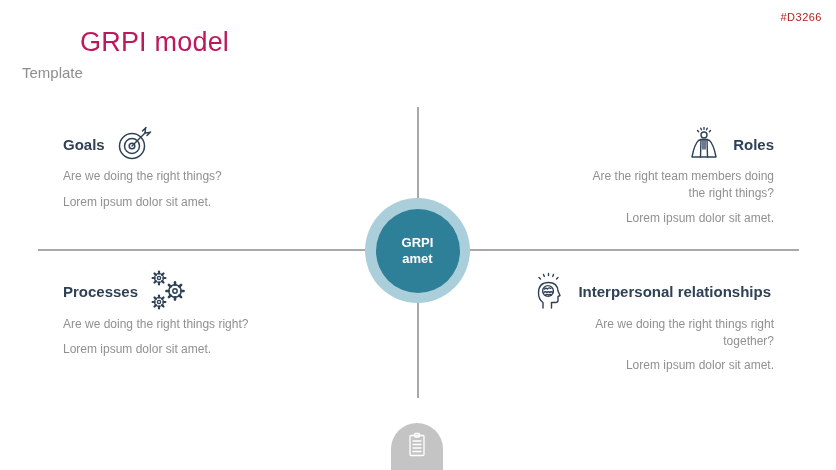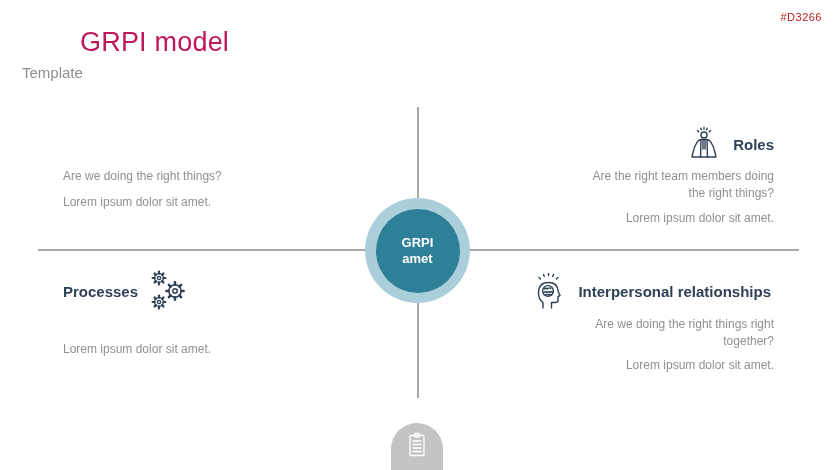--- a/index.html
+++ b/index.html
@@ -82,20 +82,32 @@
 
 <div class="slide">
 
   <div class="title">GRPI model</div>
   <div class="subtitle">Template</div>
   <div class="code">#D3266</div>
 
   <div class="hline"></div>
   <div class="vline"></div>
 
+  <div class="q-header q-goals-header">
+    <span class="q-title">Goals</span>
+    <span class="q-icon">
+      <svg width="38" height="38" viewBox="0 0 38 38" fill="none" stroke="#2f4157" stroke-width="1.5" stroke-linecap="round">
+        <circle cx="17" cy="21" r="12.5"></circle>
+        <circle cx="17" cy="21" r="7.5"></circle>
+        <circle cx="17" cy="21" r="2.8"></circle>
+        <line x1="17" y1="21" x2="30" y2="8"></line>
+        <path d="M30 8 L30.5 3.5 M30 8 L34.5 7.5 M27.5 6 L31 2.5 M32 10.5 L35.5 7"></path>
+      </svg>
+    </span>
+  </div>
   <div class="q-text goals-q">Are we doing the right things?</div>
   <div class="q-text goals-n">Lorem ipsum dolor sit amet.</div>
 
   <div class="q-header q-roles-header">
     <span class="q-icon">
       <svg width="38" height="38" viewBox="0 0 38 38" fill="none" stroke="#2f4157" stroke-width="1.4" stroke-linecap="round" stroke-linejoin="round">
         <circle cx="19" cy="10" r="3"></circle>
         <path d="M12.5 5.5 L13.7 6.8 M15.8 3.2 L16.4 4.8 M19 2.5 L19 4.2 M22.2 3.2 L21.6 4.8 M25.5 5.5 L24.3 6.8"></path>
         <path d="M7 32 Q9.5 19 13.5 15.5 L16 14.5 L22 14.5 L24.5 15.5 Q28.5 19 31 32 Z"></path>
         <path d="M16 14.5 L15.5 32 M22 14.5 L22.5 32"></path>
@@ -152,20 +164,21 @@
             <line x1="3.1" y1="3.1" x2="4.5" y2="4.5"></line>
             <line x1="0" y1="4.4" x2="0" y2="6.4"></line>
             <line x1="-3.1" y1="3.1" x2="-4.5" y2="4.5"></line>
             <line x1="-4.4" y1="0" x2="-6.4" y2="0"></line>
             <line x1="-3.1" y1="-3.1" x2="-4.5" y2="-4.5"></line>
           </g>
         </g>
       </svg>
     </span>
   </div>
+  <div class="q-text proc-q">Are we doing the right things right?</div>
   <div class="q-text proc-n">Lorem ipsum dolor sit amet.</div>
 
   <div class="q-header q-inter-header">
     <span class="q-icon">
       <svg width="38" height="40" viewBox="0 0 38 40" fill="none" stroke="#2f4157" stroke-width="1.4" stroke-linecap="round" stroke-linejoin="round">
 
         <path d="M9 6.5 L10.5 8 M13.5 3.5 L14.3 5.4 M18.5 2.5 L18.5 4.5 M23.5 3.5 L22.7 5.4 M28 6.5 L26.5 8"></path>
 
         <path d="M13 37 L13 31.5 Q8.5 28.5 8.5 22 Q8.5 11.5 18.5 11.5 Q27.5 11.5 28 20 L30 24.5 L28 25.5 L28 29.5 Q28 31.5 25.5 31.5 L21.5 31.5 L21.5 37"></path>
 

